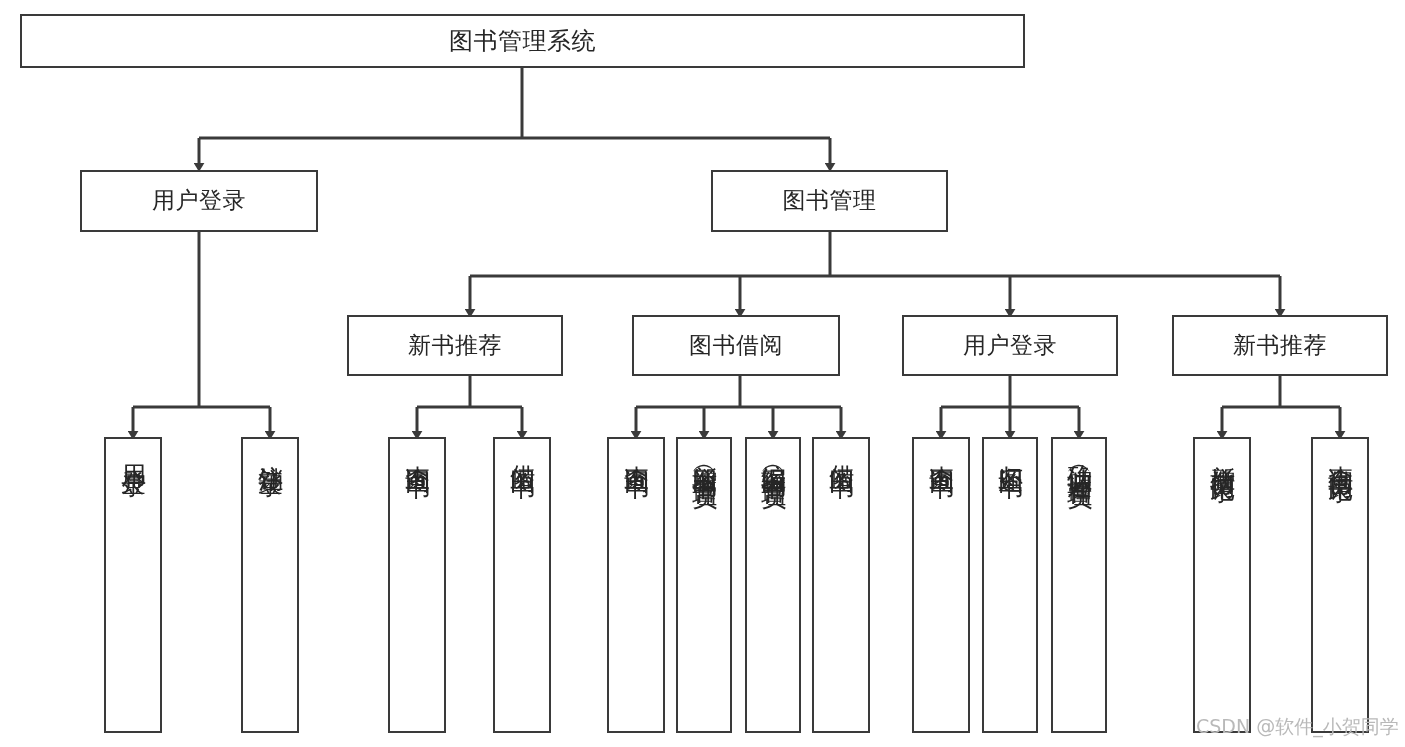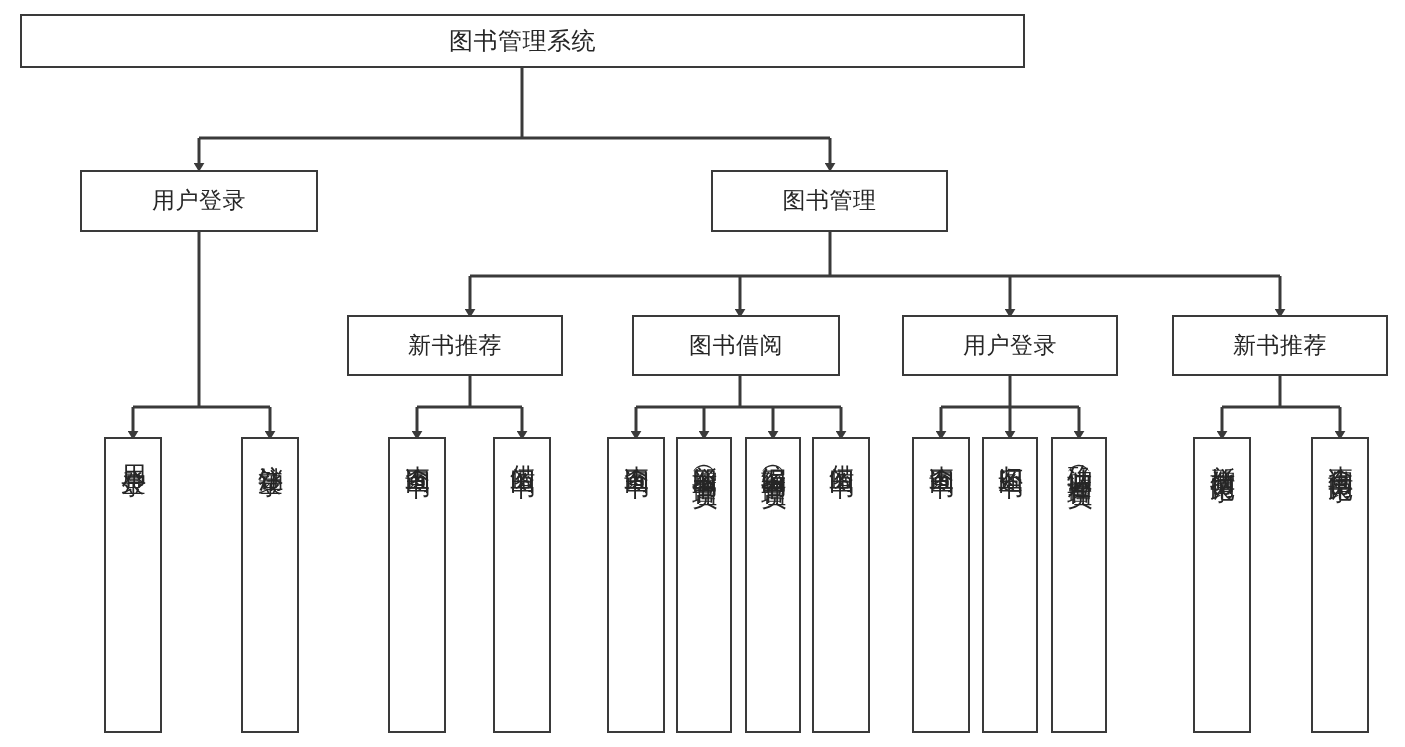--- a/index.html
+++ b/index.html
@@ -190,14 +190,15 @@
     <span class="label">确认归还（管理员）</span>
   </div>
 
   <div class="node v" style="left:1193px; top:437px; width:58px; height:296px;">
     <span class="label">新增借阅记录</span>
   </div>
   <div class="node v" style="left:1311px; top:437px; width:58px; height:296px;">
     <span class="label">查询借阅记录</span>
   </div>
 
+  <div class="watermark" style="left:1196px; top:714px;">CSDN @软件_小贺同学</div>
 
 </div>
 
 </body></html>

